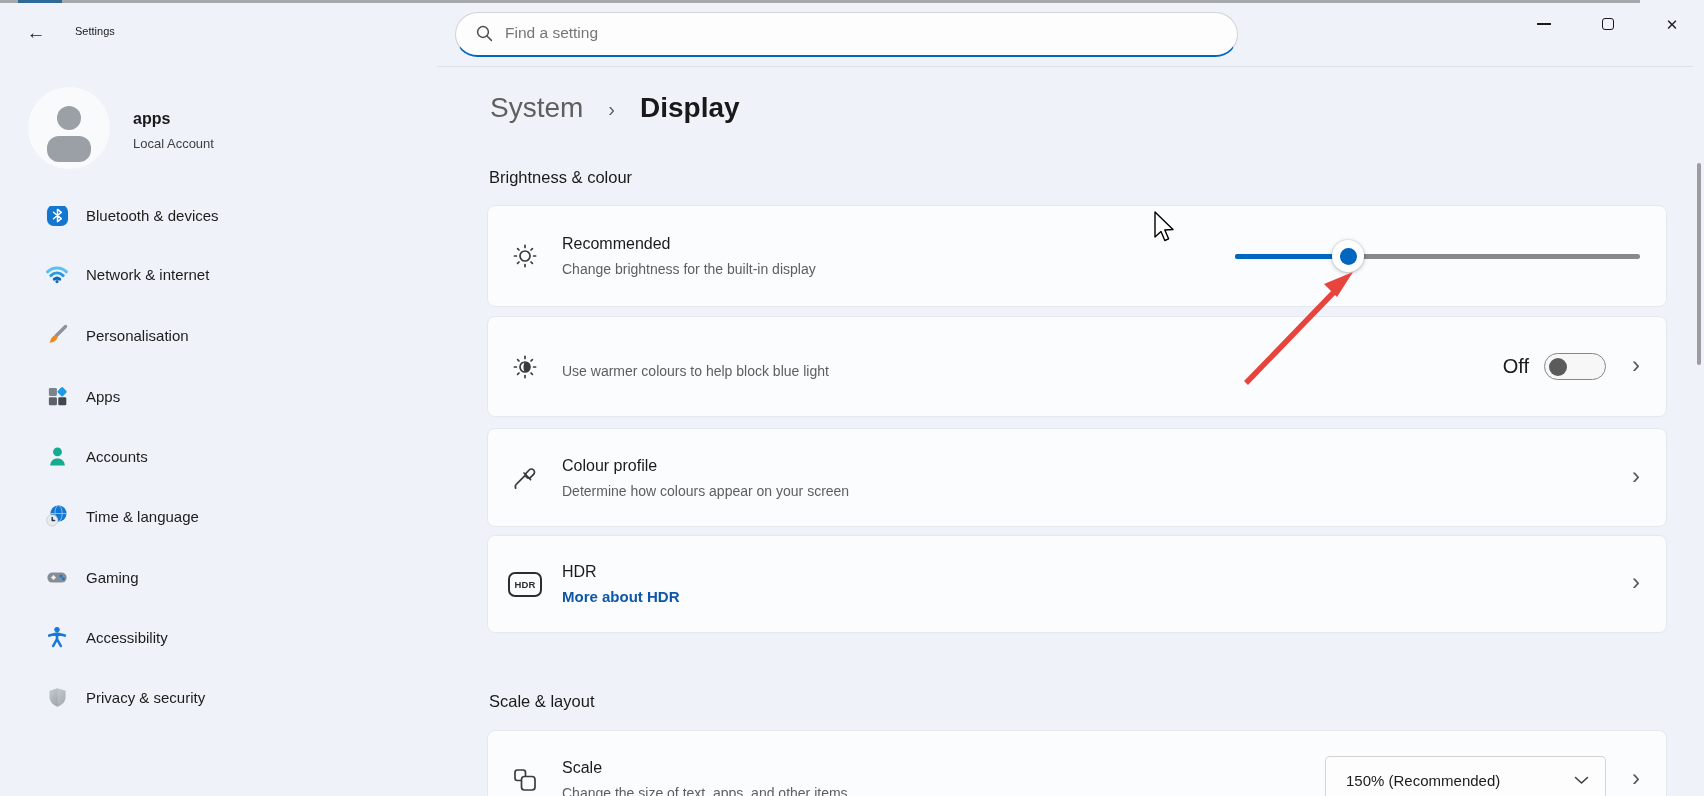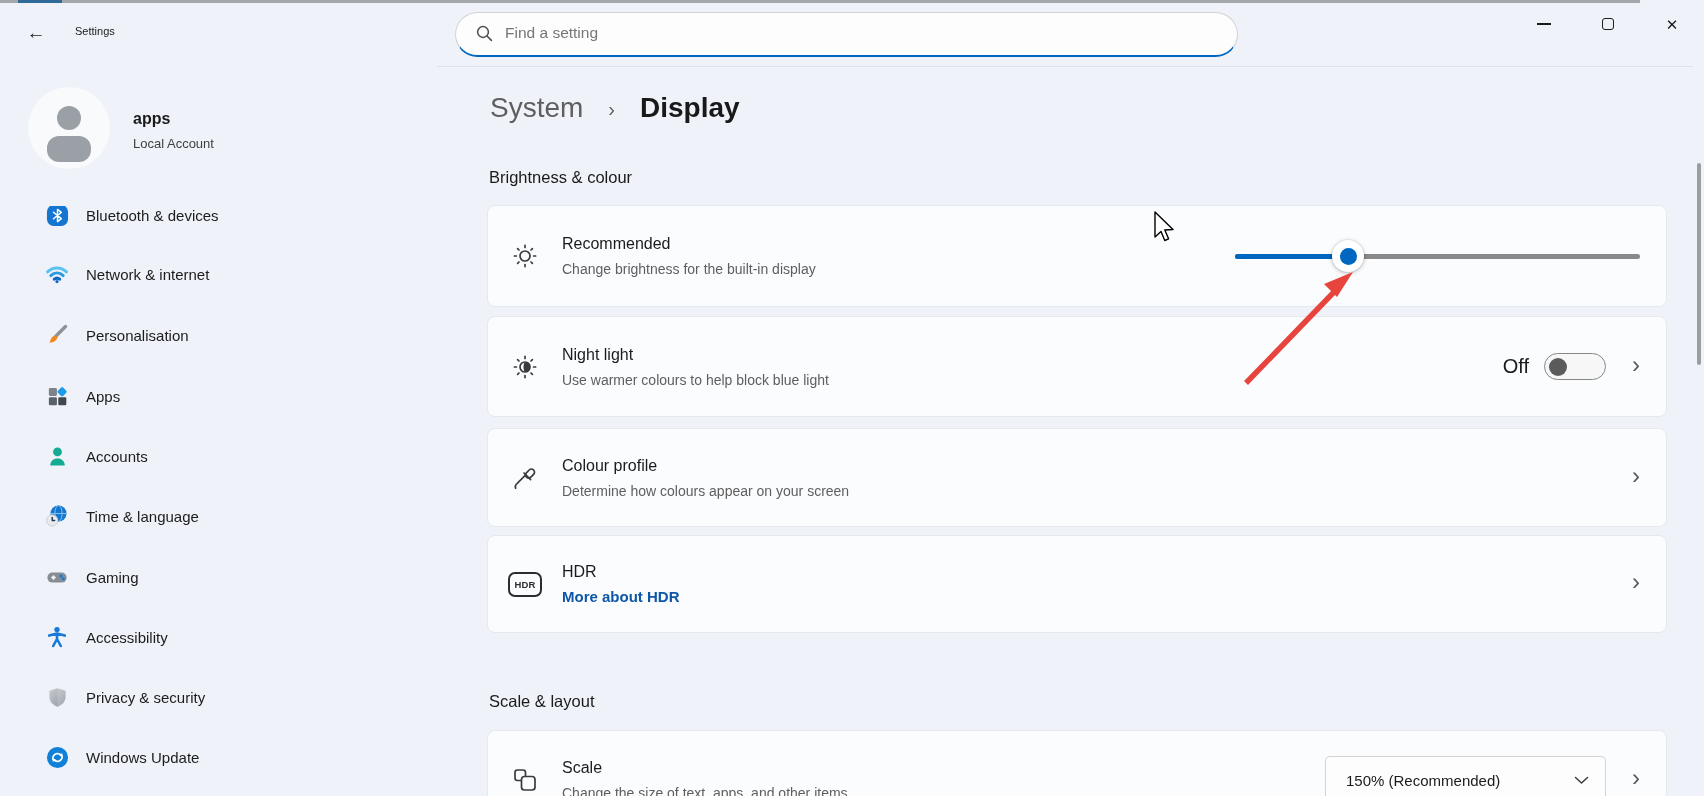--- a/index.html
+++ b/index.html
@@ -236,32 +236,20 @@
               <stop offset="1" stop-color="#8d949c"></stop>
             </linearGradient>
           </defs>
           <path d="M12 2.4 L20.4 5 V11 C20.4 16.6 17 19.8 12 21.6 C7 19.8 3.6 16.6 3.6 11 V5 Z" fill="url(#shgr)"></path>
           <path d="M12 2.4 L20.4 5 V11 C20.4 16.6 17 19.8 12 21.6 Z" fill="rgba(255,255,255,0.18)"></path>
         </svg>
     </span>
     <span class="nlabel">Privacy &amp; security</span>
   </div>
 
-  <div class="nav-item" style="top:525px;">
-    <span class="nicon">
-      <svg width="23" height="23" viewBox="0 0 24 24">
-          <circle cx="12" cy="12" r="11" fill="#1080d8"></circle>
-          <path d="M7.2 13.6 C6.8 11 8.6 8.4 11.4 8 C13.2 7.8 14.8 8.5 15.8 9.8" fill="none" stroke="#fff" stroke-width="1.8" stroke-linecap="round"></path>
-          <polygon points="16.9,7.3 17.2,11 13.7,9.8" fill="#fff"></polygon>
-          <path d="M16.8 10.4 C17.2 13 15.4 15.6 12.6 16 C10.8 16.2 9.2 15.5 8.2 14.2" fill="none" stroke="#fff" stroke-width="1.8" stroke-linecap="round"></path>
-          <polygon points="7.1,16.7 6.8,13 10.3,14.2" fill="#fff"></polygon>
-        </svg>
-    </span>
-    <span class="nlabel">Windows Update</span>
-  </div>
 </div>
 
 <div class="breadcrumb">
   <span class="bc-parent">System</span>
   <span class="bc-sep">›</span>
   <span class="bc-current">Display</span>
 </div>
 
 <div class="section-hd" id="section1">Brightness &amp; colour</div>
 
@@ -305,21 +293,20 @@
           <line x1="4.4" y1="15" x2="6.4" y2="15"></line>
           <line x1="23.6" y1="15" x2="25.6" y2="15"></line>
           <line x1="7.6" y1="7.6" x2="9" y2="9"></line>
           <line x1="21" y1="21" x2="22.4" y2="22.4"></line>
           <line x1="22.4" y1="7.6" x2="21" y2="9"></line>
           <line x1="9" y1="21" x2="7.6" y2="22.4"></line>
         </g>
       </svg>
   </span>
   <div class="ctext">
-    <div class="ctitle">Night light</div>
     <div class="csub">Use warmer colours to help block blue light</div>
   </div>
   <span class="state-label">Off</span>
   <div class="toggle">
     <div class="knob"></div>
   </div>
   <span class="chev">›</span>
 </div>
 
 <div class="card" id="card-colour">

